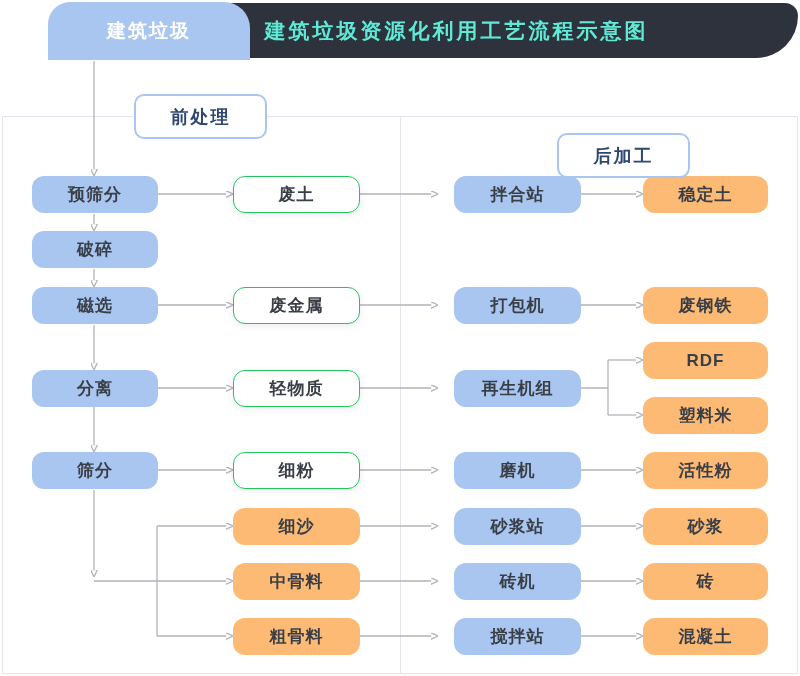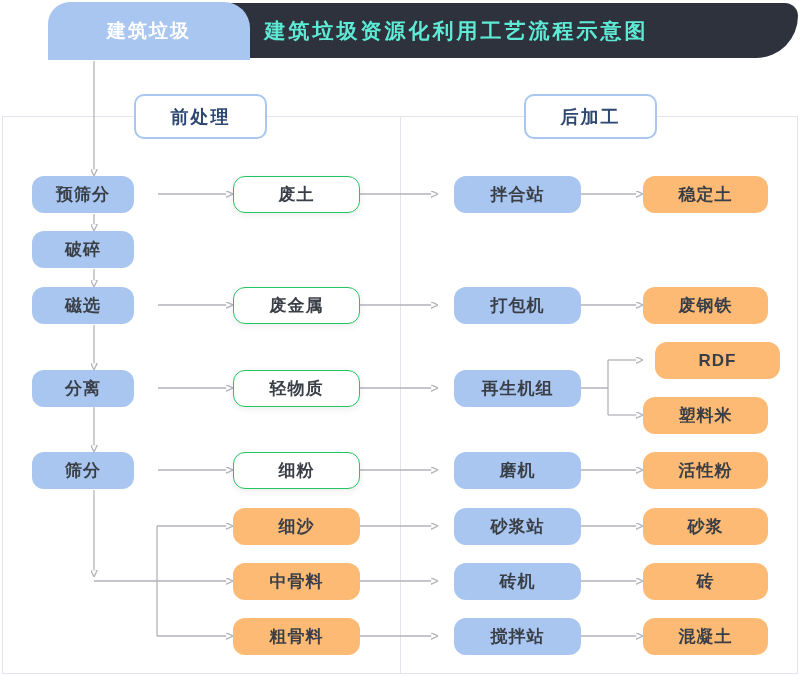--- a/index.html
+++ b/index.html
@@ -20,41 +20,41 @@
   .panel { position:absolute; left:2px; top:116px; width:796px; height:558px;
     border:1px solid #e4e4ec; z-index:0; }
   .divider { position:absolute; left:400px; top:116px; width:1px; height:558px;
     background:#e4e4ec; z-index:0; }
 
   
   .section-label { position:absolute; top:94px; height:45px; width:133px; background:#fff;
     border:2px solid #a9c6f0; border-radius:10px; color:#2e4771; font-weight:bold; font-size:18px;
     letter-spacing:2px; display:flex; align-items:center; justify-content:center; z-index:3; }
   .sec-pre  { left:134px; }
-  .sec-post { left:524px; }
+  .sec-post { left:557px;margin-top:39px; }
 
   
   svg.wires { position:absolute; left:0; top:0; width:800px; height:676px; z-index:1; pointer-events:none; }
   svg.wires path { stroke:#b2b2ba; stroke-width:1.3; fill:none; }
 
   
   .node { position:absolute; height:37px; border-radius:12px; z-index:2;
     display:flex; align-items:center; justify-content:center;
     font-size:17px; font-weight:bold; color:#3a3f47; letter-spacing:1px; }
   .blue   { background:#a9c6f0; }
   .yellow { background:#fdba74; }
   .white  { background:#ffffff; border:1px solid #22c55e; box-shadow:0 2px 6px rgba(60,60,80,0.10); }
 
-  .c1 { left:32px;  width:102px; }
+  .c1 { left:32px;  width:126px; }
   .c2 { left:233px; width:127px; }
   .c3 { left:454px; width:127px; }
   .c4 { left:643px; width:125px; }
 
   .r194 { top:176px; } .r249 { top:231px; } .r305 { top:287px; }
-  .r360 { top:342px;margin-left:12px; } .r388 { top:370px; } .r415 { top:397px; }
+  .r360 { top:342px; } .r388 { top:370px; } .r415 { top:397px; }
   .r470 { top:452px; } .r526 { top:508px; } .r581 { top:563px; }
   .r636 { top:618px; }
 </style>
 </head>
 <body>
 
 <div class="stage">
 
   <div class="header-bar">
     <span class="header-title">建筑垃圾资源化利用工艺流程示意图</span>

